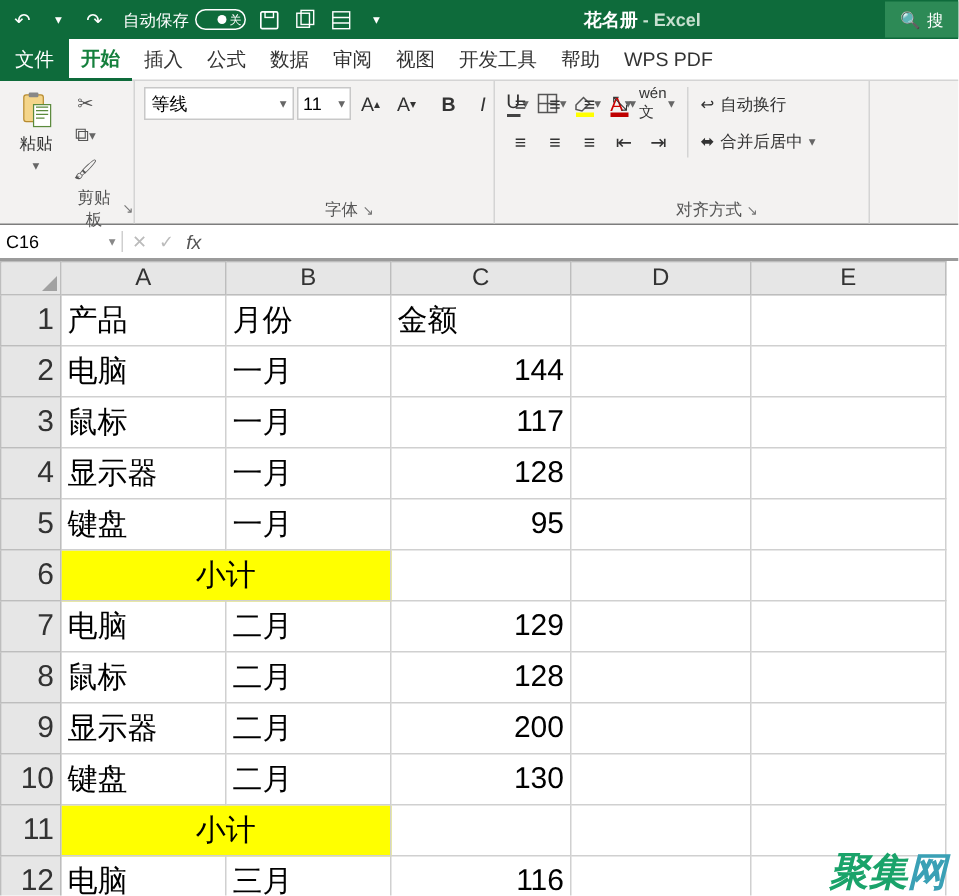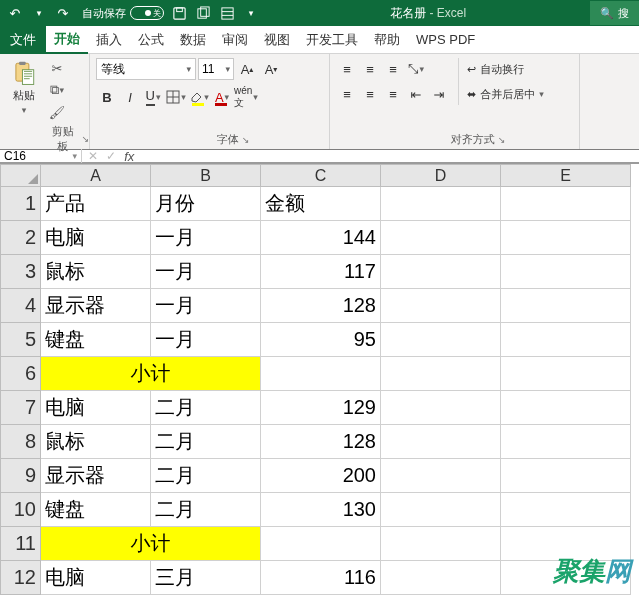--- a/index.html
+++ b/index.html
@@ -3,21 +3,21 @@
 <meta charset="utf-8">
 <style>
   * { box-sizing: border-box; margin: 0; padding: 0; font-family: "Microsoft YaHei", sans-serif; }
   body { width: 639px; height: 597px; overflow: hidden; background: #fff; }
 
   .titlebar { background: #0e6b3b; color: #fff; height: 26px; display: flex; align-items: center; font-size: 11px; }
   .titlebar .qat { display: flex; align-items: center; gap: 6px; padding: 0 6px; }
   .titlebar .qat .qbtn { width: 18px; height: 18px; display: flex; align-items: center; justify-content: center; color: #fff; font-size: 13px; }
   .titlebar .autosave { display: flex; align-items: center; gap: 4px; margin-left: 4px; }
   .titlebar .autosave .pill { width: 34px; height: 14px; border: 1px solid #fff; border-radius: 7px; display: flex; align-items: center; justify-content: flex-end; padding: 0 2px; font-size: 8px; }
-  .titlebar .title-center { flex: 1; text-align: center; font-size: 12px; }
+  .titlebar .title-center { flex: 1; text-align: center; font-size: 12px; font-weight: bold; }
   .titlebar .app-part { color: #c7e0cf; }
   .titlebar .search { background: #2d8a56; height: 24px; padding: 0 10px; display:flex; align-items:center; gap:4px;}
 
   .tabs { background: #fff; height: 28px; display: flex; align-items: center; border-bottom: 1px solid #d4d4d4; font-size: 13px; }
   .tab { padding: 0 8px; height: 28px; display:flex; align-items:center; color:#333; }
   .tab.file { background: #0e6b3b; color: #fff; padding: 0 10px; }
   .tab.active { color: #15803d; font-weight: 700; border-bottom: 2px solid #0e6b3b; }
 
   .ribbon { background: #f3f2f1; height: 96px; display: flex; border-bottom: 1.5px solid #7d7d7d; }
   .ribbon-group { border-right: 1px solid #d4d4d4; display:flex; flex-direction:column; }
@@ -35,21 +35,21 @@
   .btn-row { display:flex; align-items:center; gap:1px; }
   .icon-btn { min-width:22px; height:22px; display:flex; align-items:center; justify-content:center; font-size:13px; color:#333; position:relative; }
   .icon-btn .dd { margin-left:1px; }
   .u-bar { border-bottom:2px solid #444; padding-bottom:1px; }
   .color-bar { position:absolute; bottom:2px; left:4px; width:12px; height:3px; }
 
   .align-cluster { display:flex; flex-direction:column; gap:3px; }
   .align-row { display:flex; gap:1px; }
   .wide-btn { height:22px; display:flex; align-items:center; gap:4px; font-size:11px; padding:0 4px; color:#333; }
 
-  .namebox-row { height:14px; background:#fff; border-bottom:2px solid #9b9b9b; display:flex; align-items:center; font-size:12px; }
+  .namebox-row { height:24px; background:#fff; border-bottom:2px solid #9b9b9b; display:flex; align-items:center; font-size:12px; }
   .namebox { width:82px; border-right:1px solid #cfcfcf; padding:0 4px; display:flex; align-items:center; justify-content:space-between; }
   .fx-ctrls { display:flex; align-items:center; padding:0 6px; gap:8px; color:#bbb; }
   .fx-ctrls .fx { font-style:italic; color:#555; font-size: 13px;}
   .formula-input { flex:1; height:100%; }
 
   .sheet { position:relative; }
   table.grid { border-collapse: collapse; table-layout: fixed; }
   table.grid th, table.grid td { border: 1px solid #d0d0d0; }
   table.grid .corner { background:#e6e6e6; width:40px; height:22px; border:1px solid #bdbdbd; position:relative; }
   table.grid .corner::after { content:""; position:absolute; right:2px; bottom:2px; width:0; height:0; border-left:10px solid transparent; border-bottom:10px solid #a1a1a1; }
@@ -142,21 +142,21 @@
         <div class="sbtn">🖌</div>
       </div>
     </div>
     <div class="label">
         <span>剪贴板</span>
         <span class="launcher">↘</span>
       </div>
   </div>
 
   <div class="ribbon-group" style="width:240px;">
-    <div class="body" style="flex-direction:column; gap:6px;">
+    <div class="body" style="flex-direction:row; gap:6px;">
       <div class="font-row">
         <div class="font-name">
             <span>等线</span>
             <span class="dd">▾</span>
           </div>
         <div class="font-size">
             <span>11</span>
             <span class="dd">▾</span>
           </div>
         <div class="icon-btn">A<sup style="font-size:8px;">▴</sup></div>

